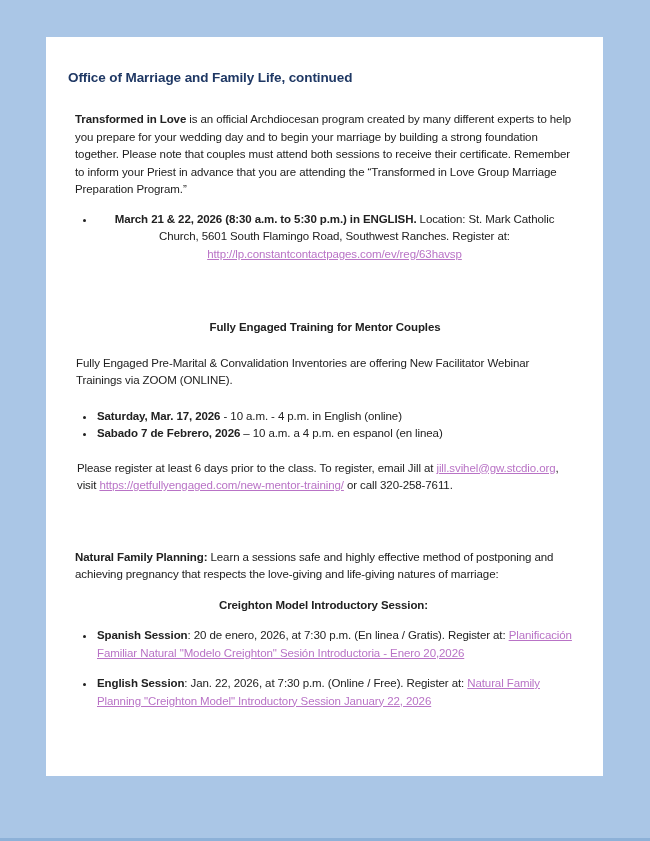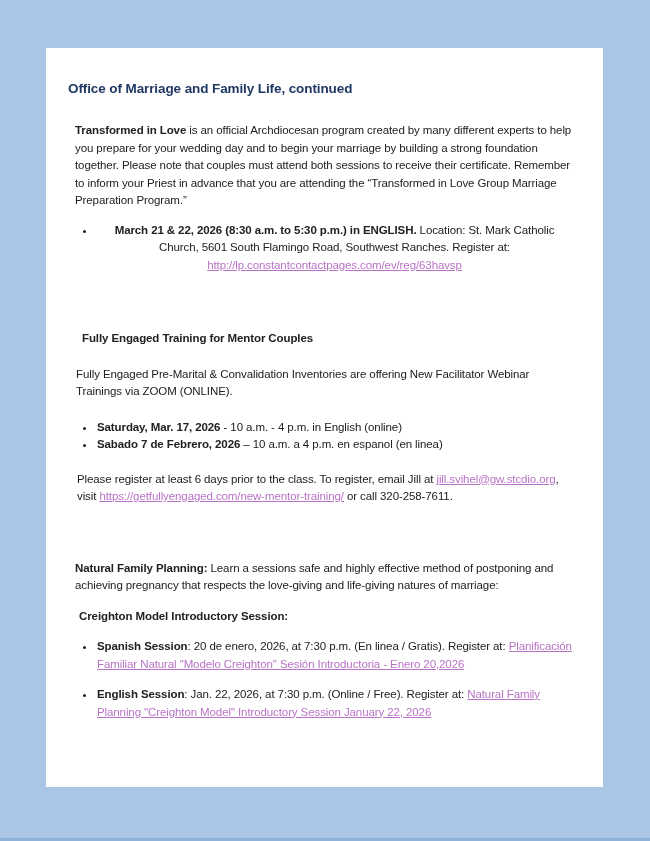--- a/index.html
+++ b/index.html
@@ -5,21 +5,21 @@
   html, body { margin: 0; padding: 0; }
   body {
     width: 650px; height: 841px;
     background: #aac6e6;
     position: relative;
     overflow: hidden;
     font-family: "Liberation Sans", sans-serif;
   }
   .card {
     position: absolute;
-    left: 46px; top: 48px;
+    left: 46px; top: 37px;
     width: 557px; height: 739px;
     background: #ffffff;
     box-sizing: border-box;
     padding: 33px 31px 0 22px;
   }
   .title {
     margin: 0;
     font-size: 13.5px;
     line-height: 15px;
     font-weight: bold;
@@ -28,21 +28,21 @@
   }
   .content {
     padding-left: 7px;
     font-size: 11.5px;
     line-height: 17.5px;
     color: #212121;
     letter-spacing: -0.1px;
   }
   .content p, .content h2, .content h3 { font-size: 11.5px; line-height: 17.5px; }
   p { margin: 0; }
-  h2, h3 { margin: 4px; font-weight: bold; }
+  h2, h3 { margin: 4px; font-weight: bold; text-align: center; }
   .p1 { margin-top: 26px; }
   .ul1 { margin: 12px 0 0; padding-left: 21px; text-align: center; }
   .h2  { margin-top: 56px; padding-left: 3px; }
   .p2  { margin-top: 18px; padding-left: 1px; }
   .ul2 { margin: 18px 0 0; padding-left: 21px; }
   .p3  { margin-top: 17px; padding-left: 2px; }
   .p4  { margin-top: 54px; }
   .h3  { margin-top: 13px; }
   .ul3 { margin: 13px 0 0; padding-left: 21px; }
   .ul3 li + li { margin-top: 13px; }

